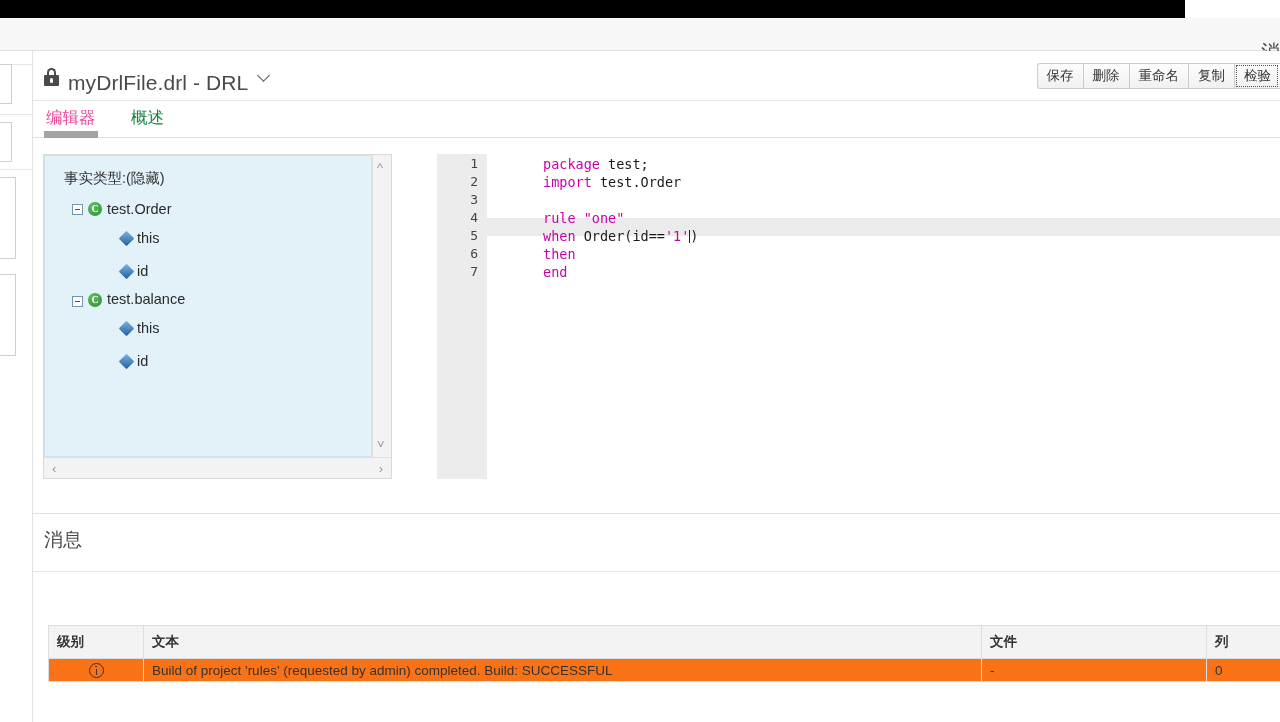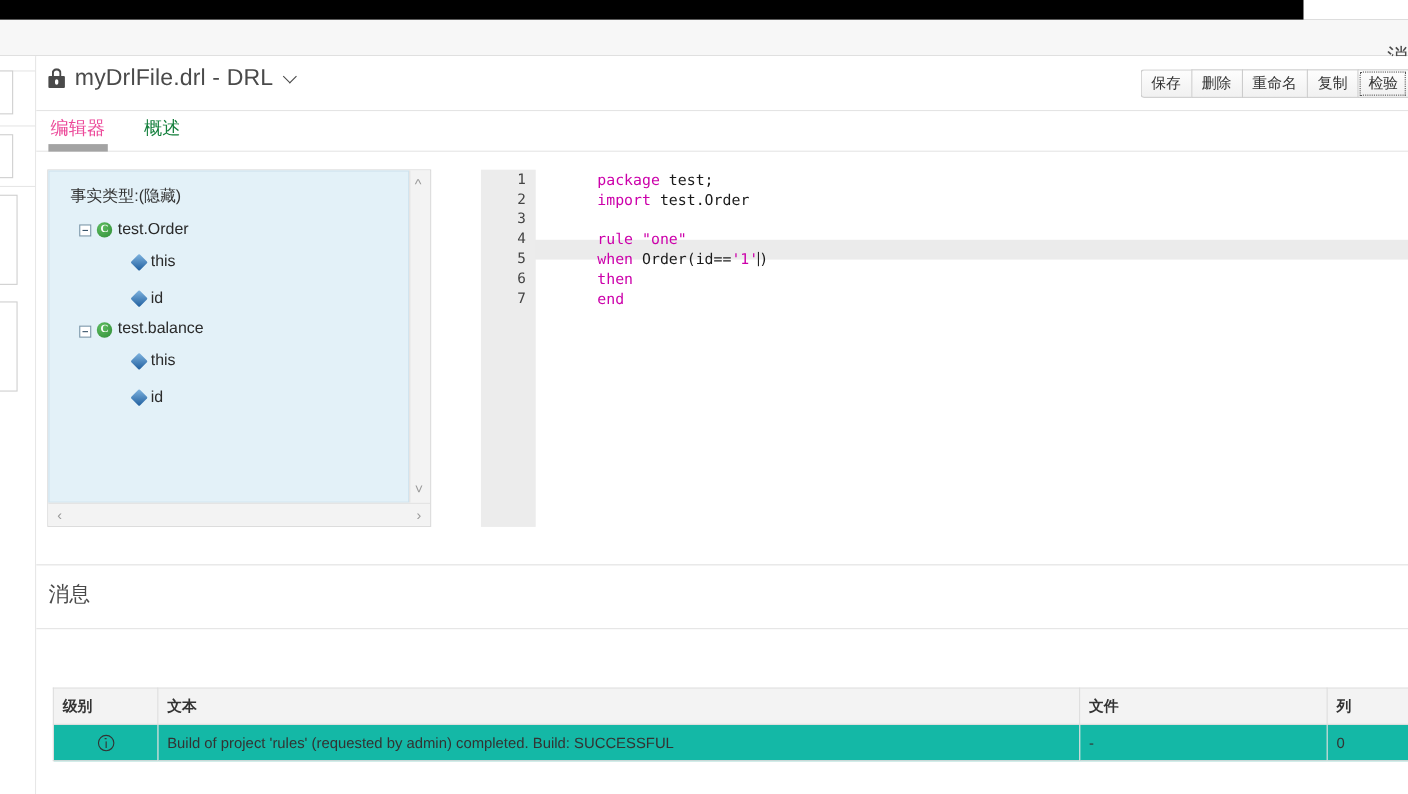--- a/index.html
+++ b/index.html
@@ -75,21 +75,21 @@
   .lock-icon .body {
     position: absolute; left: 0px; top: 7px; width: 15px; height: 11px;
     background: #4a4a4a; border-radius: 1px;
   }
   .lock-icon .body::after {
     content: ''; position: absolute; left: 6px; top: 3px;
     width: 3px; height: 5px; background: #ffffff; border-radius: 2px;
   }
   .file-title {
     font-size: 21px; color: #4a4a4a; font-weight: normal;
-    letter-spacing: 0.1px; white-space: nowrap;
+    letter-spacing: 0.1px; white-space: nowrap; margin-top: 12px;
   }
   .chev-down {
     display: inline-block; width: 9px; height: 9px;
     border-right: 1.7px solid #4a4a4a; border-bottom: 1.7px solid #4a4a4a;
     transform: rotate(45deg); margin-left: 2px; margin-bottom: 4px;
   }
   .title-actions {
     position: absolute; right: 0px; top: 12px;
     display: flex; align-items: center;
   }
@@ -240,22 +240,22 @@
     position: absolute; left: 15px; top: 574px;
     width: 1247px; border-collapse: collapse;
     font-size: 13.5px; table-layout: fixed;
   }
   .msg-table th {
     background: #f3f3f3; border: 1px solid #dddddd;
     text-align: left; font-weight: bold; color: #333333;
     height: 33px; padding: 0 8px; font-size: 13.5px;
   }
   .msg-table td {
-    background: #14b8a6; border: 1px solid #dddddd;
-    height: 33px; padding: 0 8px; color: #333333; vertical-align: middle;
+    background: #f97316; border: 1px solid #dddddd;
+    height: 23px; padding: 0 8px; color: #333333; vertical-align: middle;
   }
   .col-level { width: 95px; }
   .col-text  { width: 838px; }
   .col-file  { width: 225px; }
   .col-col   { width: 89px; }
   .td-level { text-align: center; }
   .info-icon {
     display: inline-block; width: 15px; height: 15px;
     border: 1.3px solid #333333; border-radius: 50%;
     position: relative; vertical-align: -3px;

